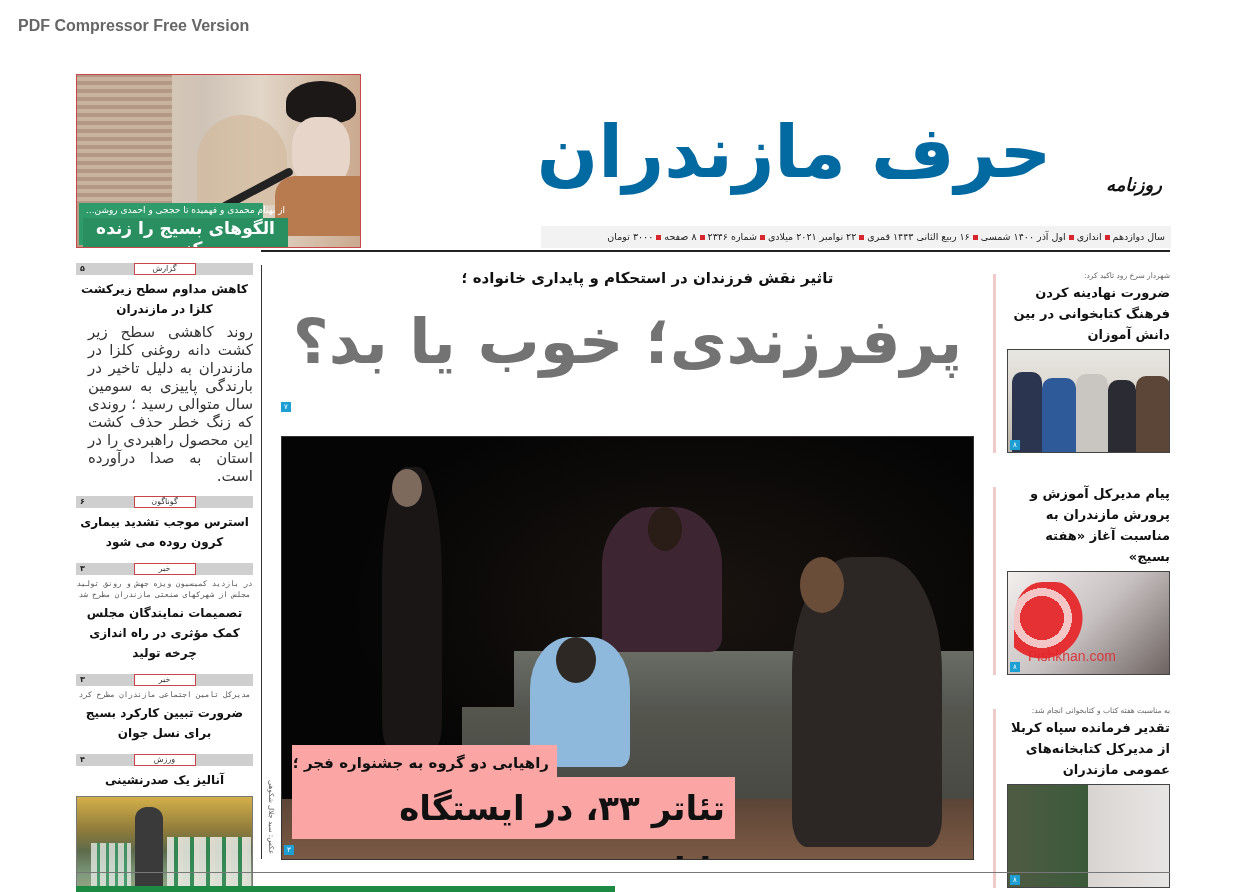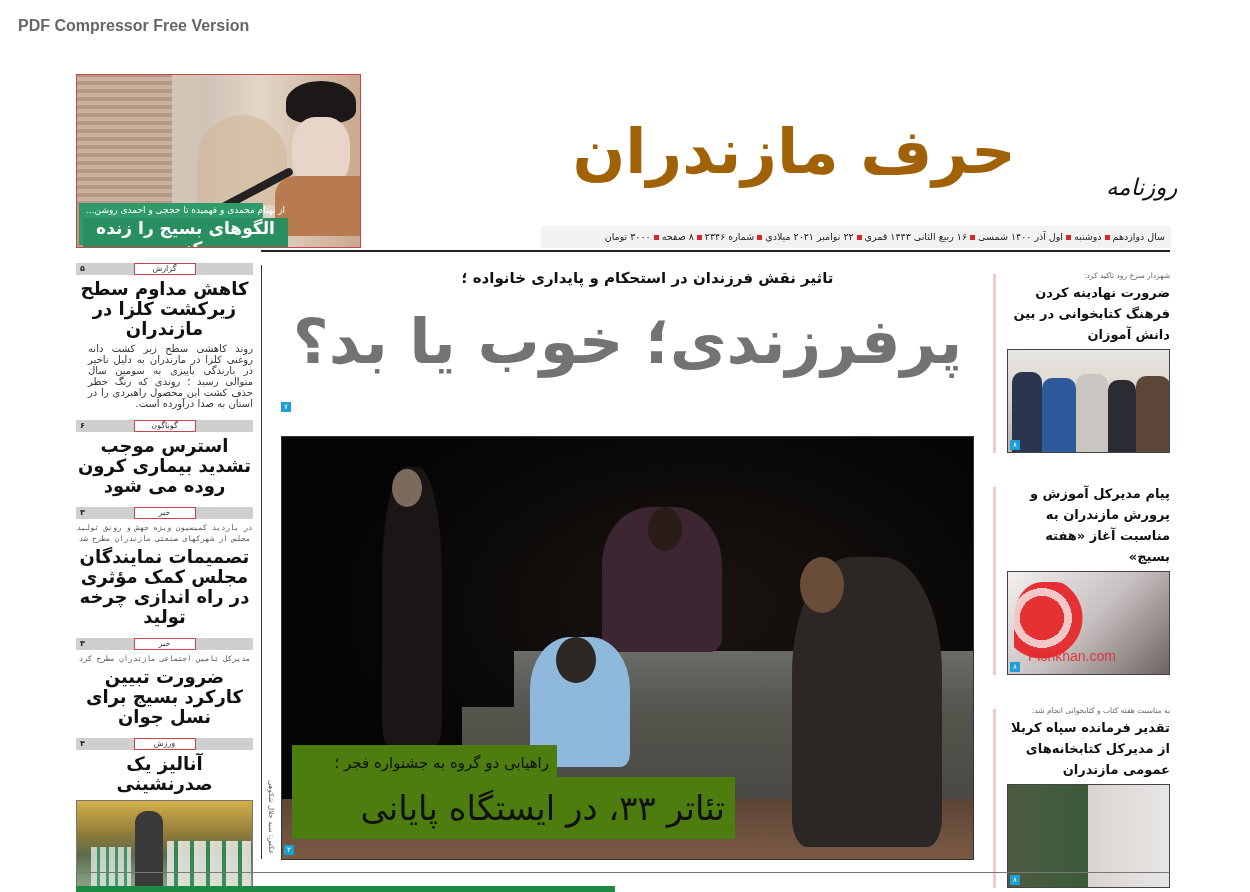--- a/index.html
+++ b/index.html
@@ -21,35 +21,35 @@
   .top-photo .turban { position: absolute; right: 4px; top: 0; width: 70px; height: 42px; border-radius: 50% 50% 30% 30%; background: #1c1818; }
   .top-photo .face { position: absolute; right: 10px; top: 36px; width: 58px; height: 70px; border-radius: 40%; background: #e7d5ca; }
   .top-photo .robe { position: absolute; right: 0; top: 95px; width: 85px; height: 60px; background: #b87b4f; border-radius: 20px 0 0 0; }
   .top-photo .mic { position: absolute; left: 140px; top: 110px; width: 80px; height: 8px; background: #222; transform: rotate(-28deg); border-radius: 4px; }
   .top-photo .caption-box { position: absolute; left: 2px; bottom: 2px; width: 184px; height: 42px; background: #2f9a6a; }
   .top-photo .cap-small { position: absolute; left: 6px; top: 2px; width: 200px; font-size: 9px; color: #fff; text-align: right; }
   .top-photo .cap-big { position: absolute; left: 4px; top: 15px; width: 205px; font-size: 17px; font-weight: bold; color: #fff; text-align: center; background: #2a8f60; }
 
   
   .masthead { position: absolute; left: 398px; top: 8px; width: 640px; height: 140px; text-align: center; }
-  .masthead-title { font-family: "DejaVu Sans", sans-serif; font-size: 62px; font-weight: bold; color: #a16207; line-height: 140px; letter-spacing: -3px; }
-  .masthead-prefix { position: absolute; left: 1030px; top: 100px; font-family: "DejaVu Serif", serif; font-size: 23px; font-style: italic; color: #111; }
+  .masthead-title { font-family: "DejaVu Sans", sans-serif; font-size: 72px; font-weight: bold; color: #0369a1; line-height: 140px; letter-spacing: -3px; }
+  .masthead-prefix { position: absolute; left: 1030px; top: 100px; font-family: "DejaVu Serif", serif; font-size: 18px; font-style: italic; color: #111; font-weight: bold; }
 
   .dateline { position: absolute; left: 465px; top: 152px; width: 630px; height: 22px; background: #f2f2f2; font-size: 9.5px; color: #222; text-align: right; line-height: 22px; padding-right: 6px; white-space: nowrap; overflow: hidden; }
   .dateline .sq { display: inline-block; width: 5px; height: 5px; background: #d8262e; margin: 0 3px; vertical-align: middle; }
   .rule-top { position: absolute; left: 185px; top: 176px; width: 909px; height: 2px; background: #222; }
 
   
   .left-col { position: absolute; left: 0; top: 189px; width: 177px; }
   .vline-left { position: absolute; left: 185px; top: 191px; width: 1px; height: 594px; background: #333; }
   .sec-bar { position: relative; height: 12px; background: #cfcfcf; margin-bottom: 4px; }
   .sec-bar .sec-label { position: absolute; left: 50%; transform: translateX(-50%); top: 0; height: 12px; width: 62px; background: #fff; border: 1px solid #c8464a; font-size: 8px; text-align: center; line-height: 10px; color: #333; }
   .sec-bar .sec-page { position: absolute; left: 4px; top: 0; font-size: 8px; line-height: 12px; color: #222; font-weight: bold; }
-  .lc-head { font-size: 18px; font-weight: bold; text-align: center; line-height: 20px; color: #111; }
-  .lc-body { font-size: 10px; text-align: justify; text-align-last: right; line-height: 11px; color: #333; margin-top: 4px; margin-left: 12px; }
+  .lc-head { font-size: 12px; font-weight: bold; text-align: center; line-height: 20px; color: #111; }
+  .lc-body { font-size: 15px; text-align: justify; text-align-last: right; line-height: 18px; color: #333; margin-top: 4px; margin-left: 12px; }
   .lc-kicker { font-size: 7.5px; text-align: center; line-height: 11px; color: #555; margin-bottom: 2px; font-family: Liberation Mono, monospace; }
   .lc-item { margin-bottom: 11px; }
   .sport-photo { position: relative; width: 177px; height: 122px; border: 1px solid #777; overflow: hidden; margin-top: 6px;
     background: linear-gradient(180deg, #d4b04a 0%, #8e7a3a 28%, #5d6b4c 45%, #7e9a7c 65%, #c7b791 100%); }
   .sport-photo .ref { position: absolute; left: 58px; top: 10px; width: 28px; height: 110px; background: #3a3a3a; border-radius: 12px 12px 4px 4px; }
   .sport-photo .team { position: absolute; left: 90px; top: 40px; width: 84px; height: 70px;
     background: repeating-linear-gradient(90deg, #e8eae4 0 7px, #2b8a53 7px 11px, #f0ece4 11px 16px); opacity: .85; }
   .sport-photo .team2 { position: absolute; left: 14px; top: 46px; width: 40px; height: 60px;
     background: repeating-linear-gradient(90deg, #e2e8e2 0 6px, #3a9a6a 6px 9px); opacity: .8; }
 
@@ -67,21 +67,21 @@
   .floor { position: absolute; left: 0; bottom: 0; width: 100%; height: 60px; background: linear-gradient(180deg, #5c4536, #7b5a45); }
   .actor { position: absolute; border-radius: 40% 40% 10% 10%; }
   .actor.a1 { left: 100px; top: 30px; width: 60px; height: 280px; background: #191615; }
   .actor.a1 .head { position: absolute; left: 10px; top: 2px; width: 30px; height: 38px; border-radius: 50%; background: #7d6a5d; }
   .actor.a2 { left: 320px; top: 70px; width: 120px; height: 145px; background: #3d2632; }
   .actor.a2 .head { position: absolute; left: 46px; top: 0; width: 34px; height: 44px; border-radius: 50%; background: #2a1c16; }
   .actor.a3 { left: 248px; top: 200px; width: 100px; height: 130px; background: #8fb8dd; }
   .actor.a3 .head { position: absolute; left: 26px; top: 0; width: 40px; height: 46px; border-radius: 50%; background: #2e2824; }
   .actor.a4 { left: 510px; top: 120px; width: 150px; height: 290px; background: #2c2725; }
   .actor.a4 .head { position: absolute; left: 8px; top: 0; width: 44px; height: 56px; border-radius: 50%; background: #6a4d38; }
-  .yellow-cap { position: absolute; background: #4d7c0f; color: #111; font-weight: normal; text-align: right; }
+  .yellow-cap { position: absolute; background: #fca5a5; color: #111; font-weight: bold; text-align: right; }
   .yc-small { left: 10px; top: 308px; width: 265px; height: 36px; font-size: 15px; line-height: 36px; padding-right: 8px; }
   .yc-big { left: 10px; top: 340px; width: 443px; height: 62px; font-size: 34px; line-height: 62px; padding-right: 10px; }
   .tag-bottom { position: absolute; left: 2px; bottom: 4px; }
   .photo-credit { position: absolute; left: -20px; top: 480px; width: 14px; height: 110px; font-size: 7px; color: #555; writing-mode: vertical-rl; }
 
   
   .right-col { position: absolute; left: 917px; top: 196px; width: 177px; }
   .rc-item { position: relative; padding-left: 14px; margin-bottom: 30px; }
   .rc-item::before { content: ""; position: absolute; left: 0; top: 4px; bottom: 0; width: 3px; background: #f0c9c9; }
   .rc-kicker { font-size: 7.5px; color: #666; text-align: right; line-height: 12px; }
@@ -119,21 +119,21 @@
       <div class="cap-big">الگوهای بسیج را زنده کنید</div>
     </div>
   </div>
 
   <div class="masthead rtl">
     <div class="masthead-title">حرف مازندران</div>
   </div>
   <div class="masthead-prefix rtl">روزنامه</div>
 
   <div class="dateline rtl">
-    <span>سال دوازدهم</span><span class="sq"></span><span>دوشنبه</span><span class="sq"></span><span>اول آذر ۱۴۰۰ شمسی</span><span class="sq"></span><span>۱۶ ربیع الثانی ۱۴۴۳ قمری</span><span class="sq"></span><span>۲۲ نوامبر ۲۰۲۱ میلادی</span><span class="sq"></span><span>شماره ۲۳۴۶</span><span class="sq"></span><span>۸ صفحه</span><span class="sq"></span><span>۳۰۰۰ تومان</span>
+    <span>سال دوازدهم</span><span class="sq"></span><span>اندازی</span><span class="sq"></span><span>اول آذر ۱۴۰۰ شمسی</span><span class="sq"></span><span>۱۶ ربیع الثانی ۱۴۴۳ قمری</span><span class="sq"></span><span>۲۲ نوامبر ۲۰۲۱ میلادی</span><span class="sq"></span><span>شماره ۲۳۴۶</span><span class="sq"></span><span>۸ صفحه</span><span class="sq"></span><span>۳۰۰۰ تومان</span>
   </div>
   <div class="rule-top"></div>
 
   <div class="left-col rtl">
     <div class="lc-item">
       <div class="sec-bar">
         <span class="sec-label">گزارش</span>
         <span class="sec-page">۵</span>
       </div>
       <div class="lc-head">کاهش مداوم سطح زیرکشت کلزا در مازندران</div>

